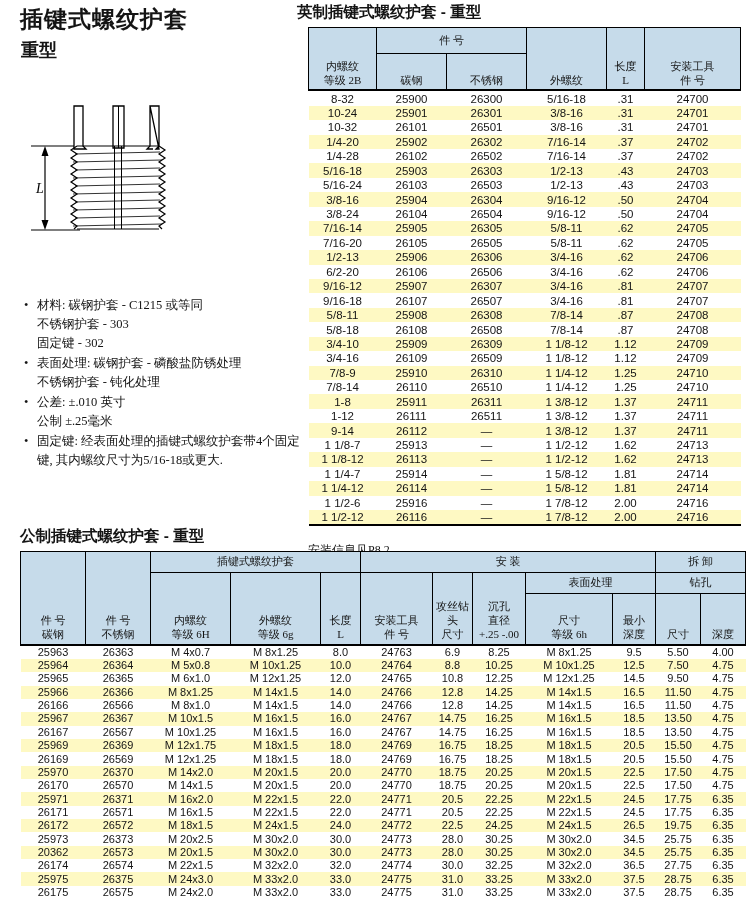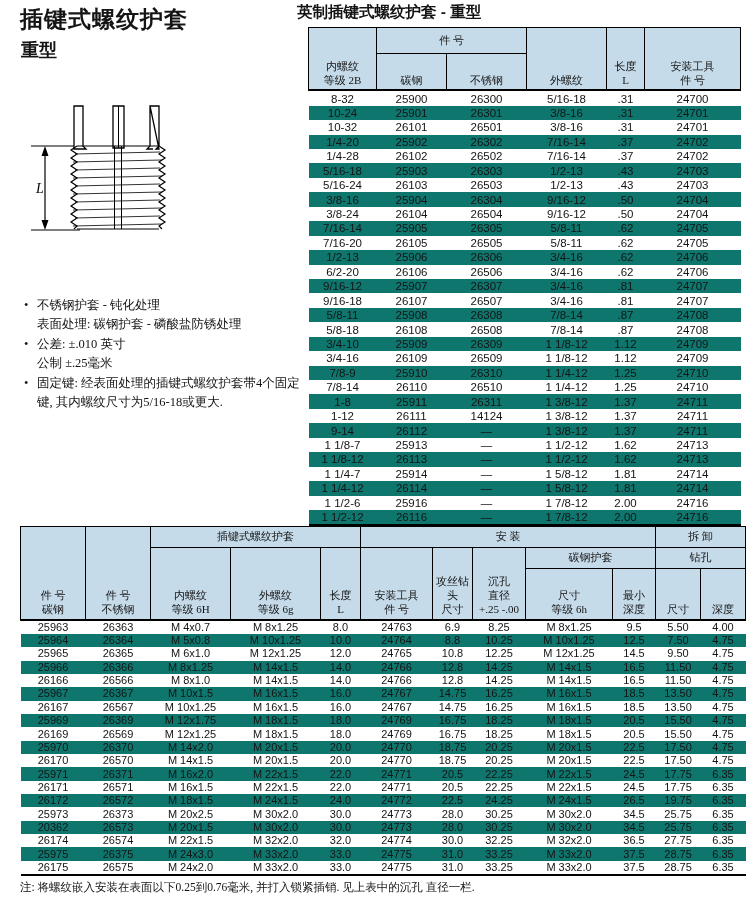--- a/index.html
+++ b/index.html
@@ -39,21 +39,21 @@
     padding:19px 1px 2px 1px;
     vertical-align:bottom;
   }
   .tbl thead th.grp{vertical-align:middle;padding:0 0 1px 0;}
   .tbl tbody td{
     text-align:center;padding:0;
     font-size:11.5px;
     border:none;
   }
   .tbl tbody tr:first-child td{border-top:2.5px solid #000;}
-  .tbl tbody tr.stripe{background:#0f766e;}
+  .tbl tbody tr.stripe{background:#fef9c3;}
   
   .imperial-wrap{position:absolute;left:297px;top:2px;width:448px;}
   .tbl-title{
     font-size:15.5px;font-weight:bold;margin:0 0 4px 0;
     font-family:"Liberation Sans",sans-serif;
   }
   .imperial-tbl{width:432px;margin-left:11px;}
   .imperial-tbl thead tr:first-child{height:26px;}
   .imperial-tbl thead tr:last-child{height:31px;}
   .imperial-tbl tbody td{height:14.45px;line-height:14px;}
@@ -120,22 +120,27 @@
     <g stroke="#000" stroke-width="1">
       <line x1="86.5" y1="50" x2="86.5" y2="133"></line>
       <line x1="93.5" y1="50" x2="93.5" y2="133"></line>
     </g>
     <text class="dim-label" x="8" y="97">L</text>
   </svg>
 </div>
 
 <ul class="bullets">
   <li>
+    <div>材料: 碳钢护套 - C1215 或等同</div>
+    <div>不锈钢护套 - 303</div>
+    <div>固定键 - 302</div>
+  </li>
+  <li>
+    <div>表面处理: 碳钢护套 - 磷酸盐防锈处理</div>
     <div>不锈钢护套 - 钝化处理</div>
-    <div>表面处理: 碳钢护套 - 磷酸盐防锈处理</div>
   </li>
   <li>
     <div>公差: ±.010 英寸</div>
     <div>公制 ±.25毫米</div>
   </li>
   <li>
     <div>固定键: 经表面处理的插键式螺纹护套带4个固定键, 其内螺纹尺寸为5/16-18或更大.</div>
   </li>
 </ul>
 
@@ -345,21 +350,21 @@
           <td>1-8</td>
           <td>25911</td>
           <td>26311</td>
           <td>1 3/8-12</td>
           <td>1.37</td>
           <td>24711</td>
         </tr>
         <tr>
           <td>1-12</td>
           <td>26111</td>
-          <td>14124</td>
+          <td>26511</td>
           <td>1 3/8-12</td>
           <td>1.37</td>
           <td>24711</td>
         </tr>
         <tr class="stripe">
           <td>9-14</td>
           <td>26112</td>
           <td>—</td>
           <td>1 3/8-12</td>
           <td>1.37</td>
@@ -412,20 +417,21 @@
           <td>1 7/8-12</td>
           <td>2.00</td>
           <td>24716</td>
         </tr>
       </tbody>
   </table>
   <div class="imperial-footnote">安装信息见P8.2</div>
 </div>
 
 <div class="metric-wrap">
+  <div class="tbl-title">公制插键式螺纹护套 - 重型</div>
   <table class="tbl metric-tbl">
     <colgroup>
       <col style="width:65px">
         <col style="width:65px">
         <col style="width:80px">
         <col style="width:90px">
       <col style="width:40px">
         <col style="width:72px">
         <col style="width:40px">
         <col style="width:53px">
@@ -467,21 +473,21 @@
         </th>
         <th rowspan="2">
           <span>攻丝钻头</span><br>
           <span>尺寸</span>
         </th>
         <th rowspan="2">
           <span>沉孔</span><br>
           <span>直径</span><br>
           <span>+.25 -.00</span>
         </th>
-        <th colspan="2" class="grp">碳钢护套</th>
+        <th colspan="2" class="grp">表面处理</th>
         <th colspan="2" class="grp">钻孔</th>
       </tr>
       <tr>
         <th>
           <span>尺寸</span><br>
           <span>等级 6h</span>
         </th>
         <th>
           <span>最小</span><br>
           <span>深度</span>

